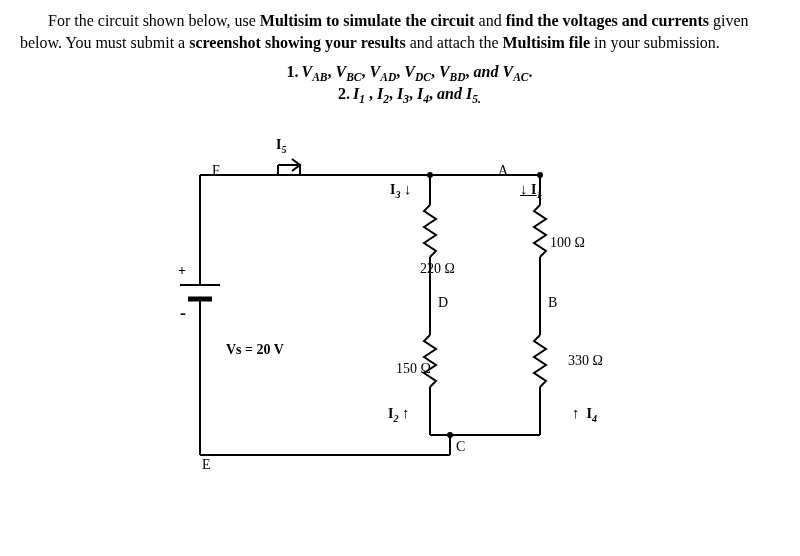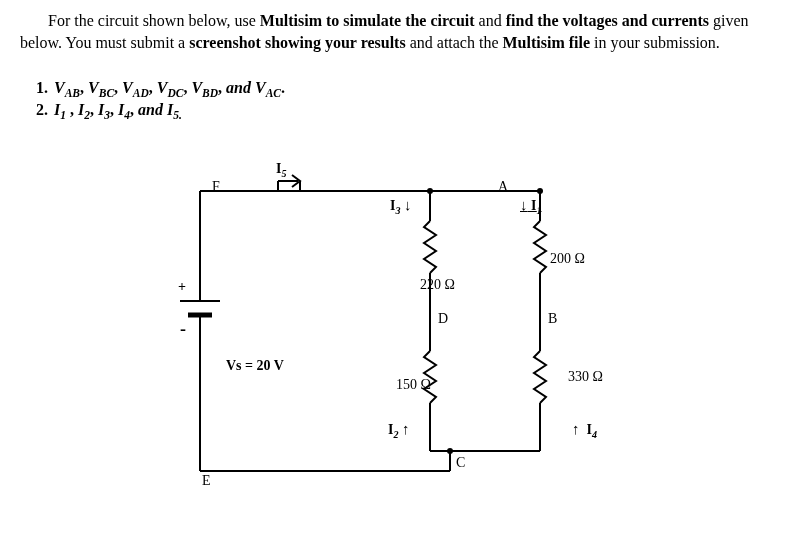--- a/index.html
+++ b/index.html
@@ -12,31 +12,32 @@
       font-size: 16px;
       color: #000;
       background: #fff;
       width: 800px;
       height: 556px;
       padding: 10px 20px;
       position: relative;
     }
     .para {
       line-height: 1.4;
-      margin-bottom: 24px;
+      margin-bottom: 8px;
       text-indent: 28px;
     }
     .bold {
       font-weight: bold;
     }
     .list-item {
       font-weight: bold;
       font-style: italic;
       margin-bottom: 2px;
       margin-left: 16px;
+      text-align: center;
     }
     .list-num {
       display: inline-block;
       width: 18px;
       font-style: normal;
     }
     sub {
       font-size: 0.72em;
       font-style: italic;
     }
@@ -146,24 +147,24 @@
   <div class="node-label" style="left:436px; top:304px;">C</div>
   <div class="node-label" style="left:418px; top:160px;">D</div>
   <div class="node-label" style="left:182px; top:322px;">E</div>
 
   <div class="node-label bold" style="left:158px; top:128px;">+</div>
   <div class="node-label bold" style="left:160px; top:168px; font-size:18px;">-</div>
   <div class="res-label bold" style="left:206px; top:207px;">Vs = 20 V</div>
 
   <div class="res-label" style="left:356px; top:126px;margin-left:44px;">220 Ω</div>
   <div class="res-label" style="left:376px; top:226px;">150 Ω</div>
-  <div class="res-label" style="left:530px; top:100px;">200 Ω</div>
+  <div class="res-label" style="left:530px; top:100px;">100 Ω</div>
   <div class="res-label" style="left:548px; top:218px;">330 Ω</div>
 
-  <div class="cur-label" style="left:256px; top:10px;">
+  <div class="cur-label" style="left:256px; top:2px;">
     <span>I</span><sub>5</sub>
   </div>
 
   <div class="cur-label" style="left:370px; top:46px;">
     <span>I</span><sub>3</sub>
     <span class="arrow">↓</span>
   </div>
 
   <div class="cur-label" style="left:500px; top:46px;text-decoration:underline;">
     <span class="arrow">↓</span>

